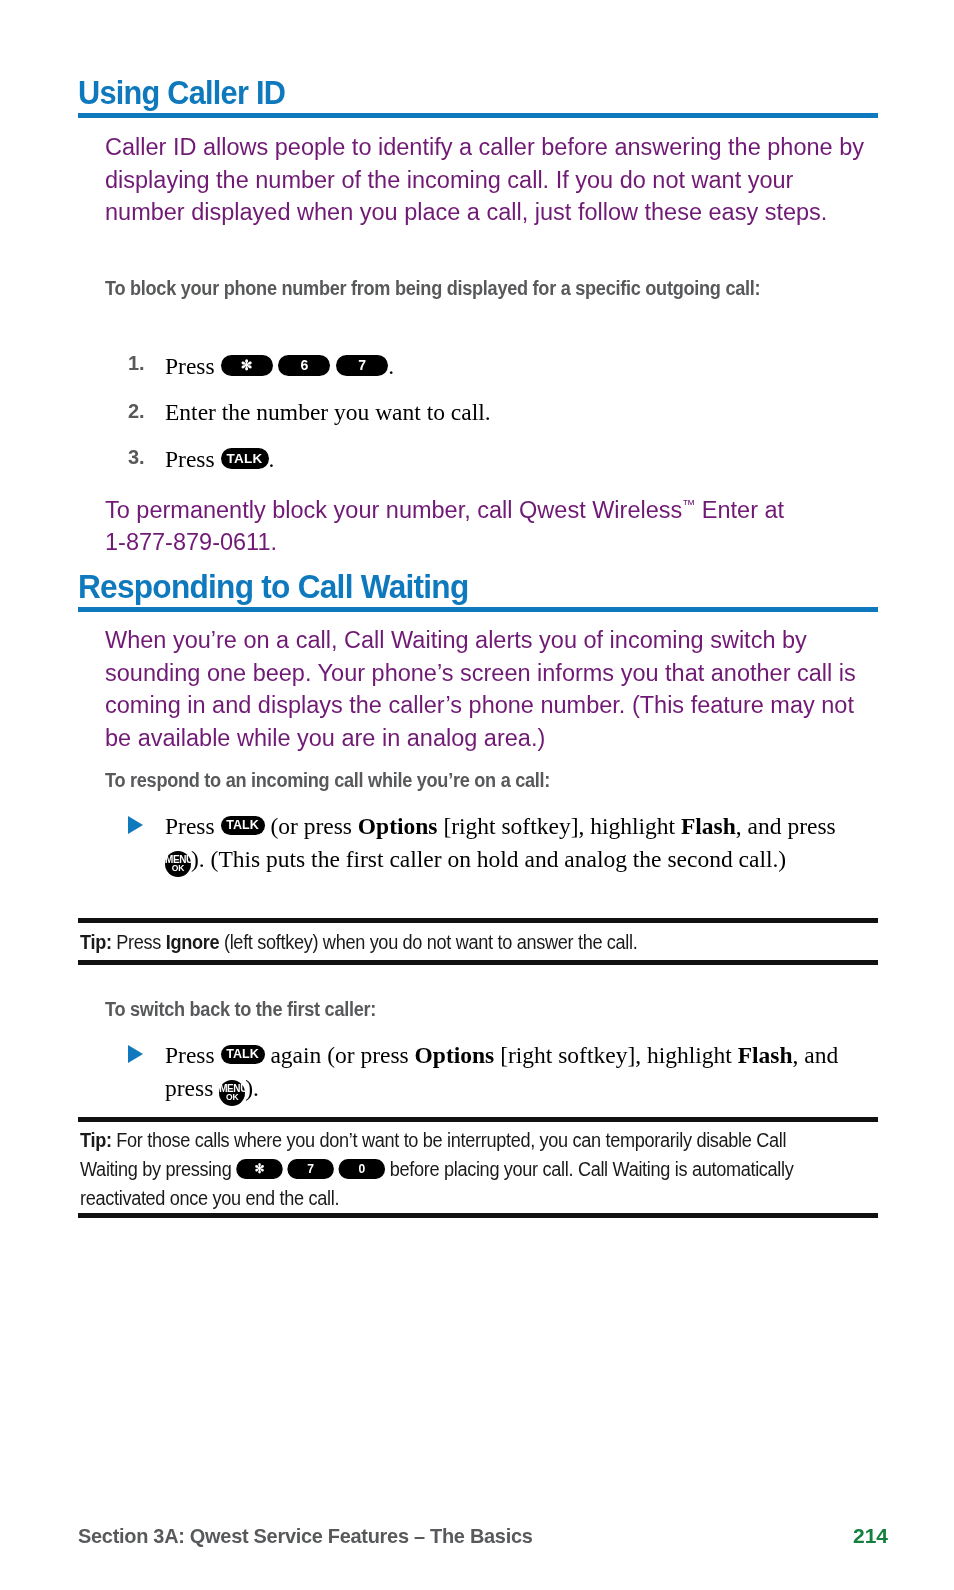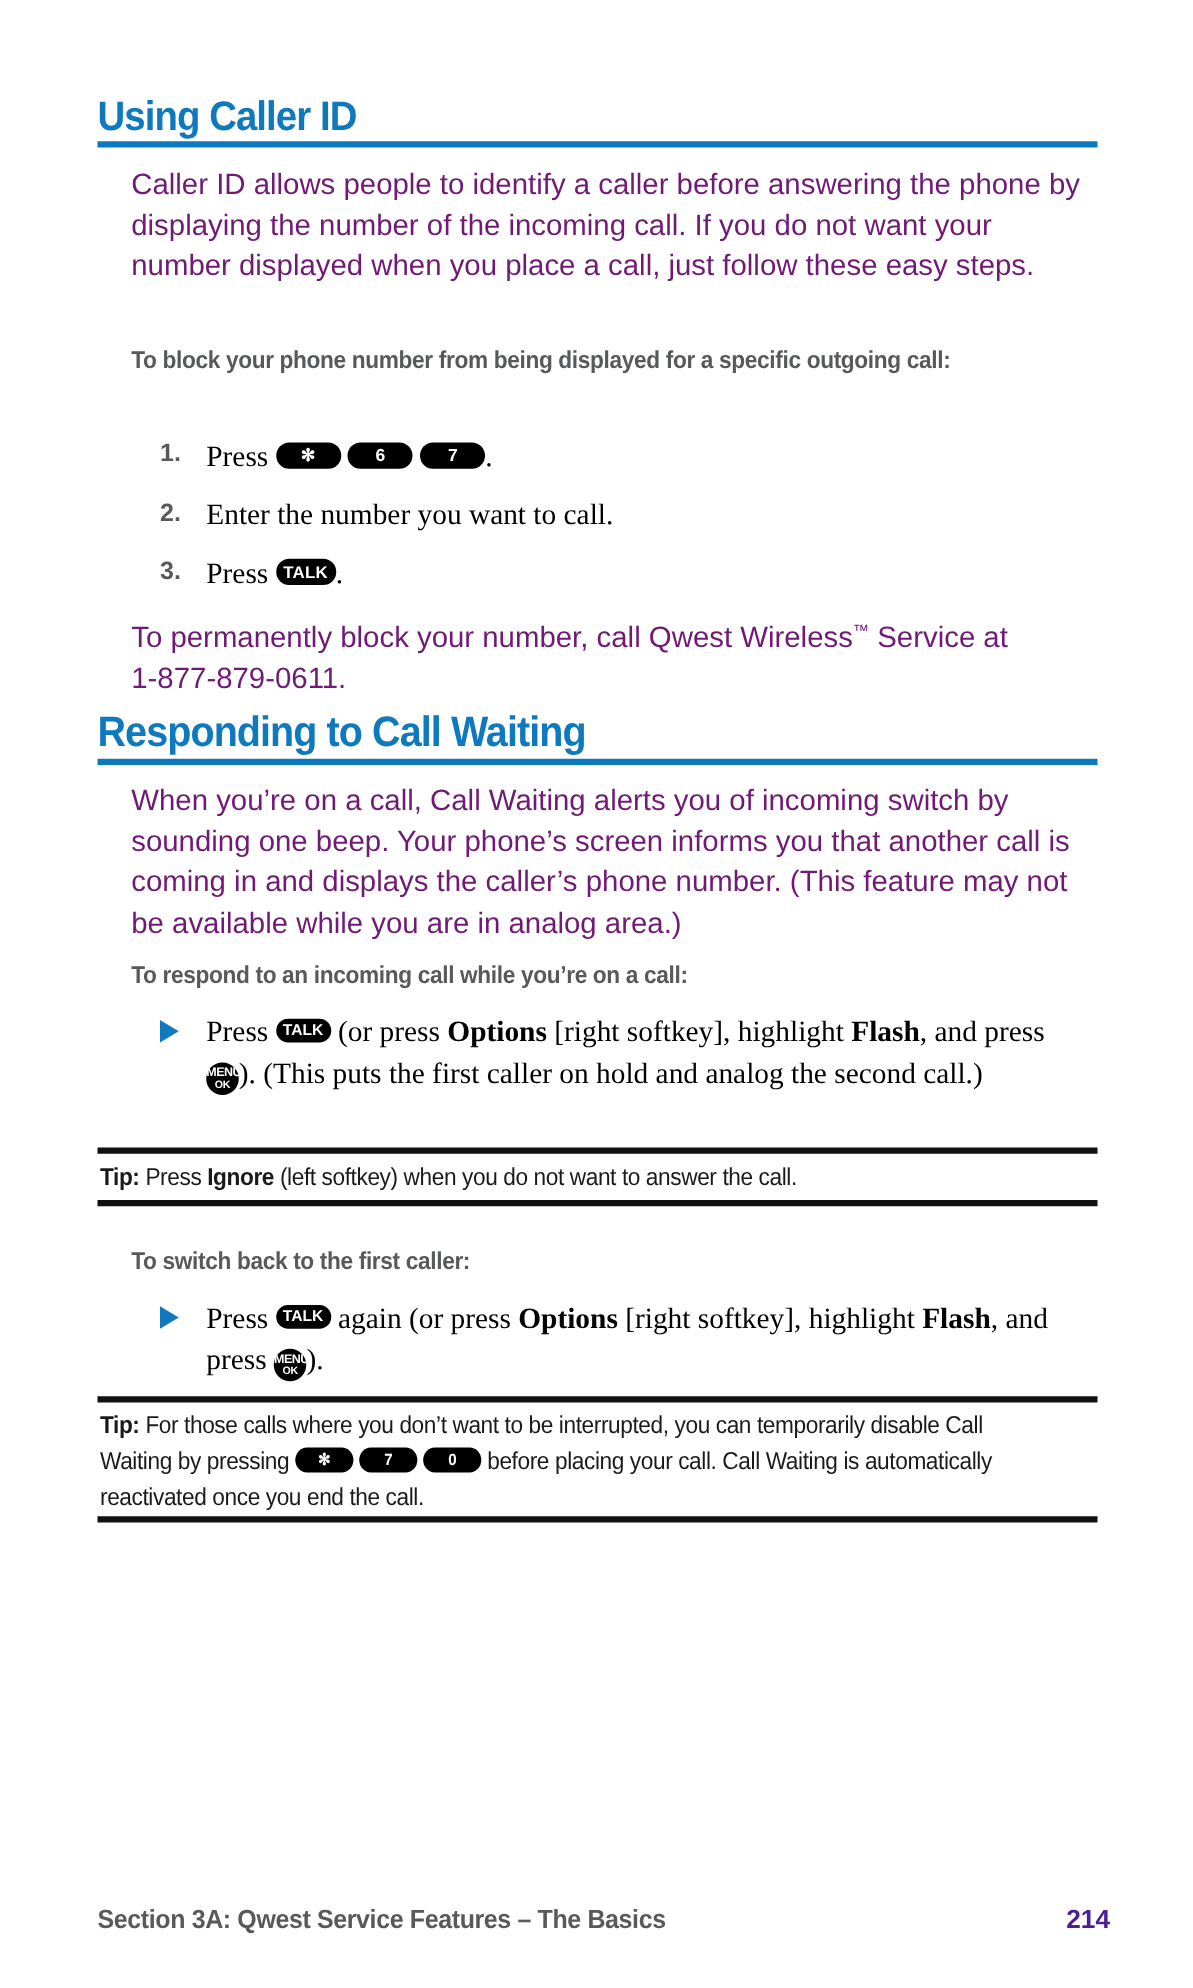--- a/index.html
+++ b/index.html
@@ -197,21 +197,21 @@
     transform: scaleX(0.95);
     transform-origin: left bottom;
   }
   .footer-right {
     position: absolute;
     right: 66px;
     bottom: 42px;
     font-family: "Liberation Sans", sans-serif;
     font-weight: bold;
     font-size: 21px;
-    color: #4c1d95;
+    color: #15803d;
     margin-top: 20px;
   }
 
   .b-serif { font-weight: bold; }
   .sup-tm { font-size: 13px; vertical-align: super; }
 </style>
 </head>
 <body>
 
 <div class="page">
@@ -234,21 +234,21 @@
   <div class="listnum" style="left:128px; top:400px;">2.</div>
   <div class="listbody" style="left:165px; top:396px;">Enter the number you want to call.</div>
 
   <div class="listnum" style="left:128px; top:446px;">3.</div>
   <div class="listbody" style="left:165px; top:443px;">
     <span>Press</span>
     <span class="key key-talk">TALK</span><span>.</span>
   </div>
 
   <div class="para" style="left:105px; top:489px; width:790px;">
-    <span>To permanently block your number, call Qwest Wireless</span><span class="sup-tm">™</span><span> Service at</span>
+    <span>To permanently block your number, call Qwest Wireless</span><span class="sup-tm">™</span><span> Enter at</span>
     <br>
     <span>1-877-879-0611.</span>
   </div>
 
   <div class="h1" style="top:569px; font-size:34px;">Responding to Call Waiting</div>
   <div class="h1rule" style="top:607px;"></div>
 
   <div class="para" style="left:105px; top:624px; width:775px;">When you’re on a call, Call Waiting alerts you of incoming switch by sounding one beep. Your phone’s screen informs you that another call is coming in and displays the caller’s phone number. (This feature may not be available while you are in analog area.)</div>
 
   <div class="subhead" style="left:105px; top:766px; width:790px;">To respond to an incoming call while you’re on a call:</div>

